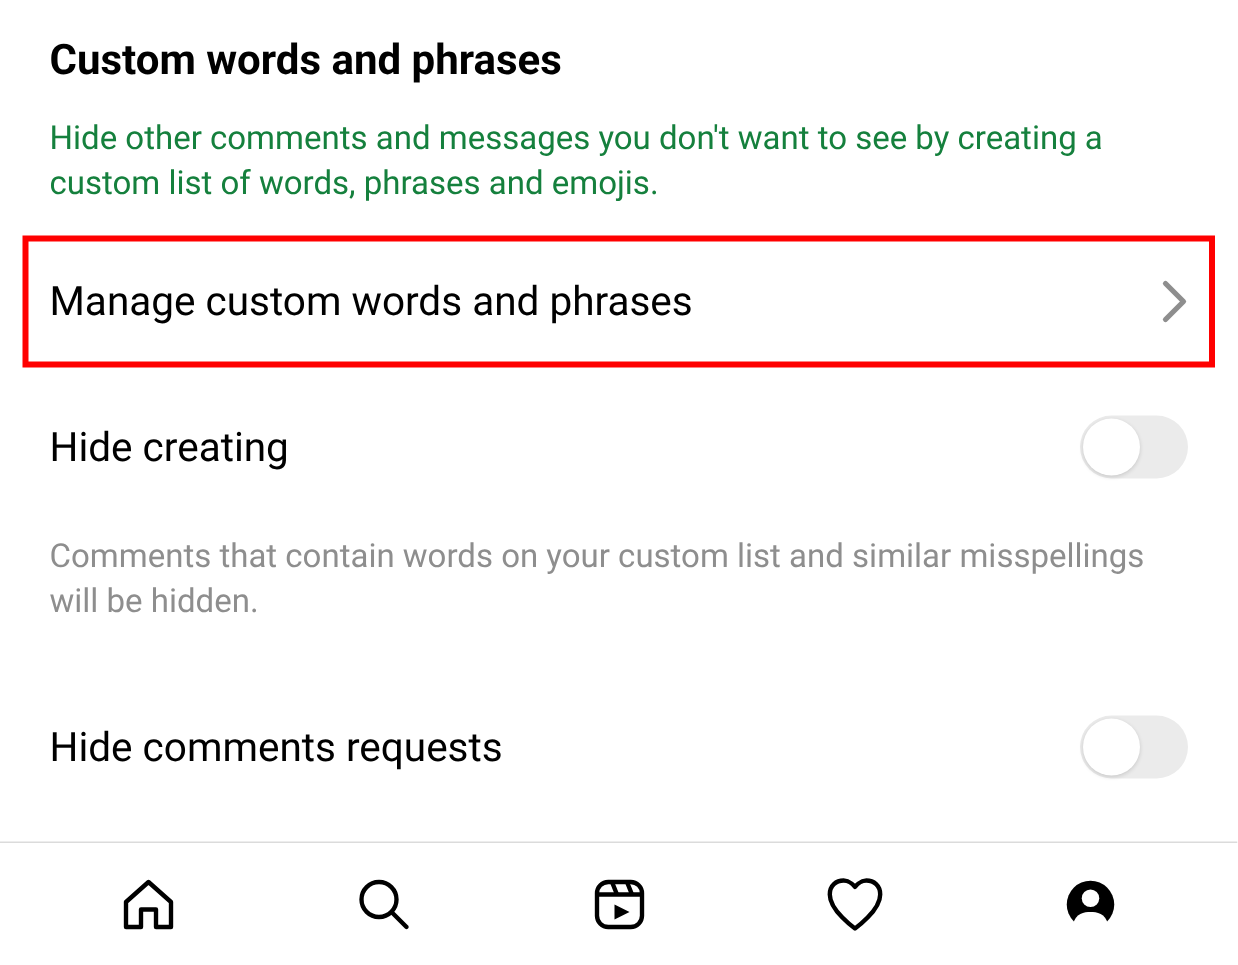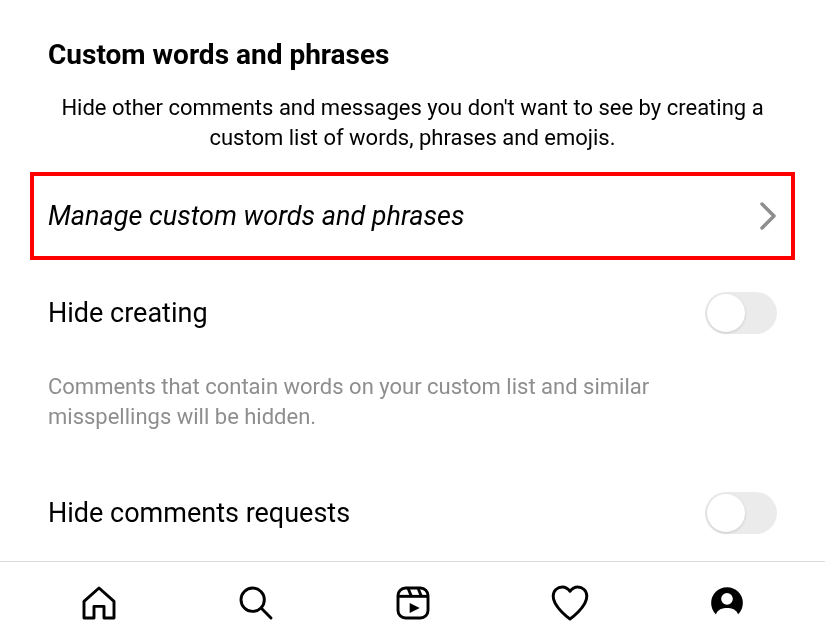--- a/index.html
+++ b/index.html
@@ -9,44 +9,42 @@
     }
     body {
       font-family: -apple-system, BlinkMacSystemFont, "Segoe UI", Roboto, Helvetica, Arial, sans-serif;
       background: #fff;
       width: 825px;
       height: 643px;
       overflow: hidden;
       position: relative;
     }
     .content {
-      padding: 16px;
+      padding: 1px;
     }
     .section-title {
       font-size: 28px;
       font-weight: 700;
       color: #000;
       padding: 22px 32px 12px 32px;
     }
     .section-desc {
       font-size: 22px;
-      color: #000000;
+      color: #15803d;
       line-height: 1.35;
       padding: 10px 32px 20px 32px;
-      text-align: center;
     }
     .row-highlight {
       border: 4px solid #ff0000;
       margin: 0 14px 10px 14px;
       padding: 24px 14px 24px 14px;
       display: flex;
       align-items: center;
       justify-content: space-between;
       cursor: pointer;
-      font-style: italic;
     }
     .row-highlight .row-label {
       font-size: 27px;
       color: #000;
       font-weight: 400;
     }
     .chevron {
       color: #8e8e8e;
     }
     .chevron svg {

